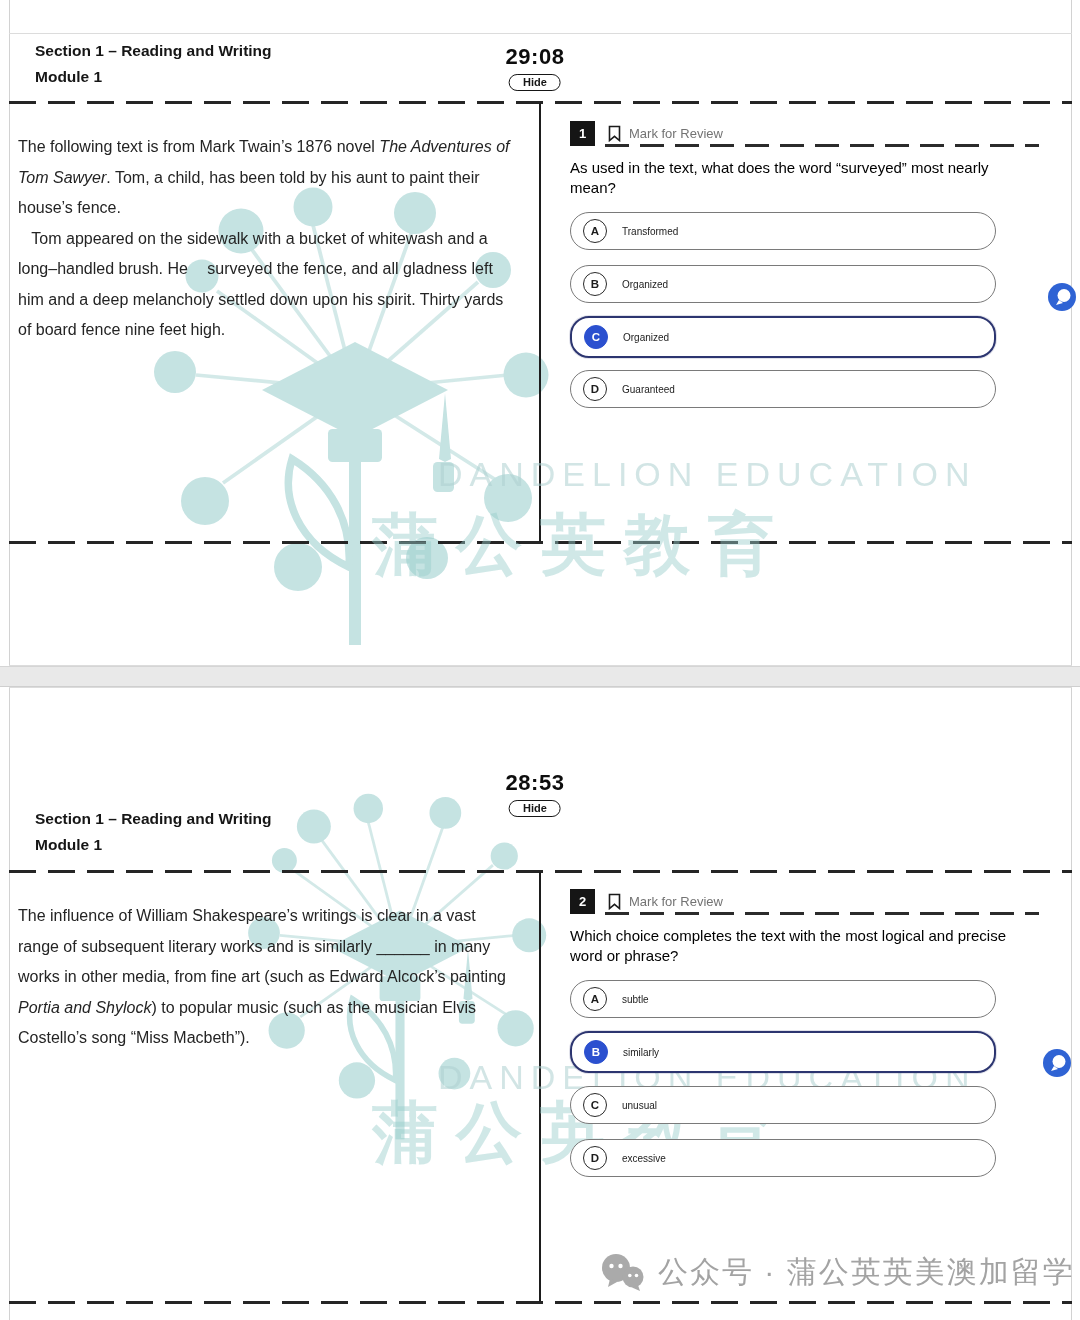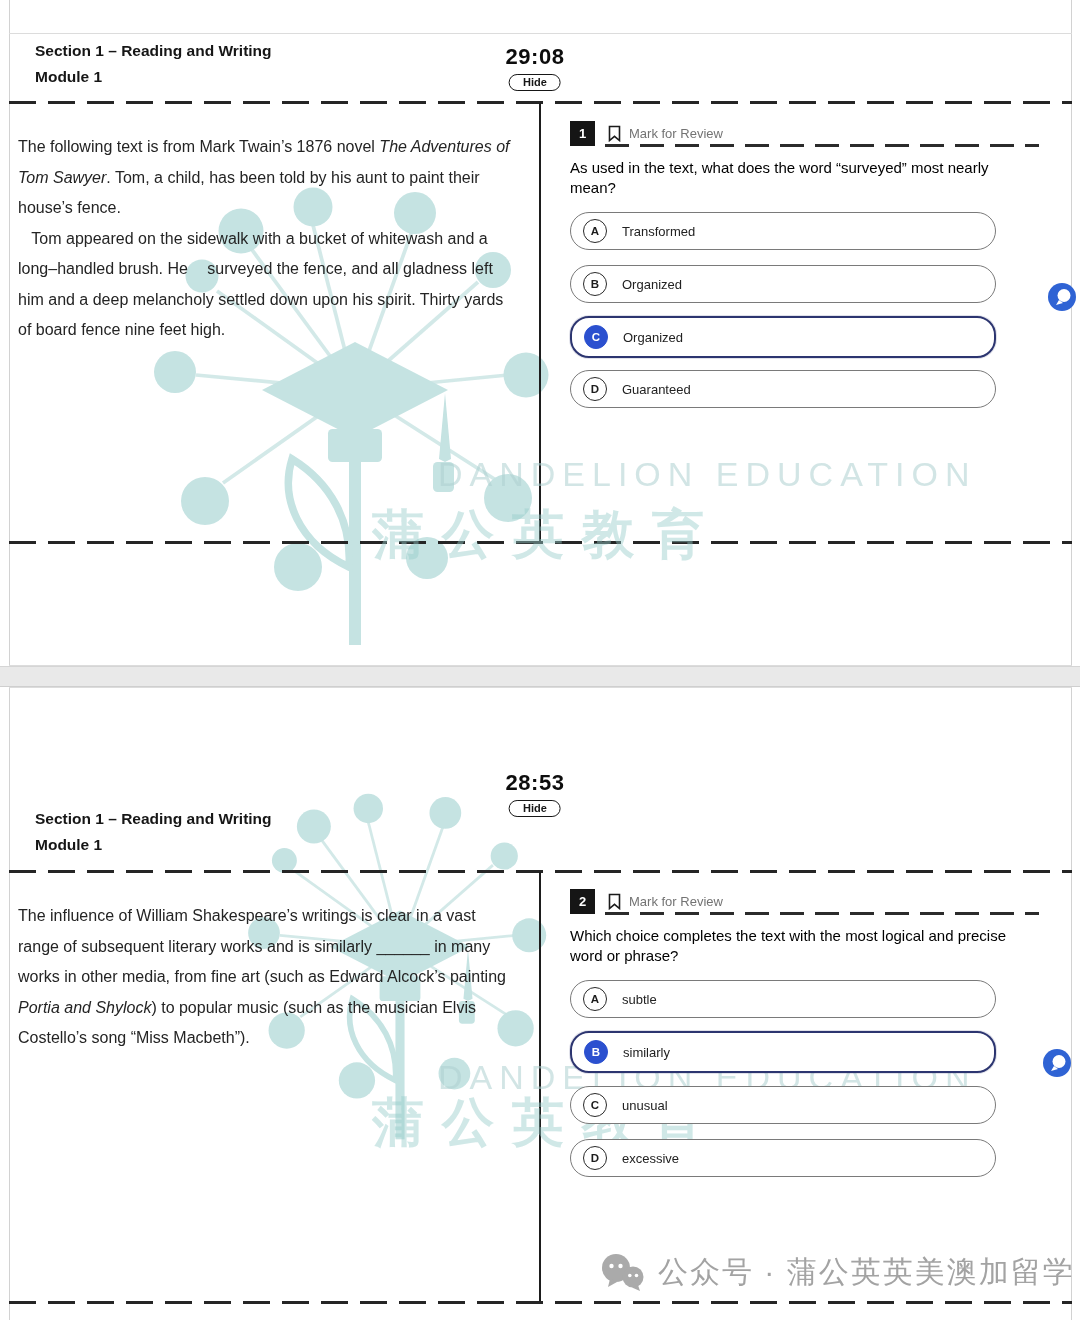--- a/index.html
+++ b/index.html
@@ -49,30 +49,30 @@
     background:repeating-linear-gradient(90deg,#2b2b2b 0 24px, transparent 24px 35px); }
   .qprompt { margin-top:12px; font-size:15px; line-height:19.5px; color:#000000; width:458px; }
 
   .option { position:absolute; left:570px; width:426px; height:38px; z-index:3;
     border:1.6px solid #7a7a7a; border-radius:19px; background:#fff;
     display:flex; align-items:center; padding-left:12px; cursor:pointer; }
   .option--selected { border:2.6px solid #2c3570; height:42px; box-shadow:0 0 0 1px rgba(44,53,112,.15); }
   .letter { width:24px; height:24px; border:1.9px solid #2a2a2a; border-radius:50%;
     display:flex; align-items:center; justify-content:center; font-size:11.5px; font-weight:bold; color:#1c1c1c; flex:0 0 auto; }
   .letter--selected { background:#2b50cf; border-color:#2b50cf; color:#fff; }
-  .opt-text { margin-left:15px; font-size:13px; color:#222; }
+  .opt-text { margin-left:15px; font-size:10px; color:#222; }
 
   
   .float-btn { position:absolute; width:30px; height:30px; z-index:4; cursor:pointer; }
 
   
   .wm-logo { position:absolute; z-index:1; opacity:.9; }
   .wm-en { position:absolute; z-index:3; font-size:34px; letter-spacing:7px; color:rgba(173,208,207,.55);
     font-weight:normal; white-space:nowrap; pointer-events:none; }
-  .wm-cn { position:absolute; z-index:3; font-size:52px; font-weight:bold; letter-spacing:18px;
+  .wm-cn { position:absolute; z-index:3; font-size:66px; font-weight:bold; letter-spacing:18px;
     color:rgba(150,204,201,.45); white-space:nowrap; pointer-events:none; }
   .wm-wechat { position:absolute; z-index:4; display:flex; align-items:center; color:#a3a3a3;
     font-size:30px; letter-spacing:2px; pointer-events:none; }
   .wm-wechat svg { margin-right:12px; }
 </style>
 </head>
 <body>
 
 <div class="page">
 

